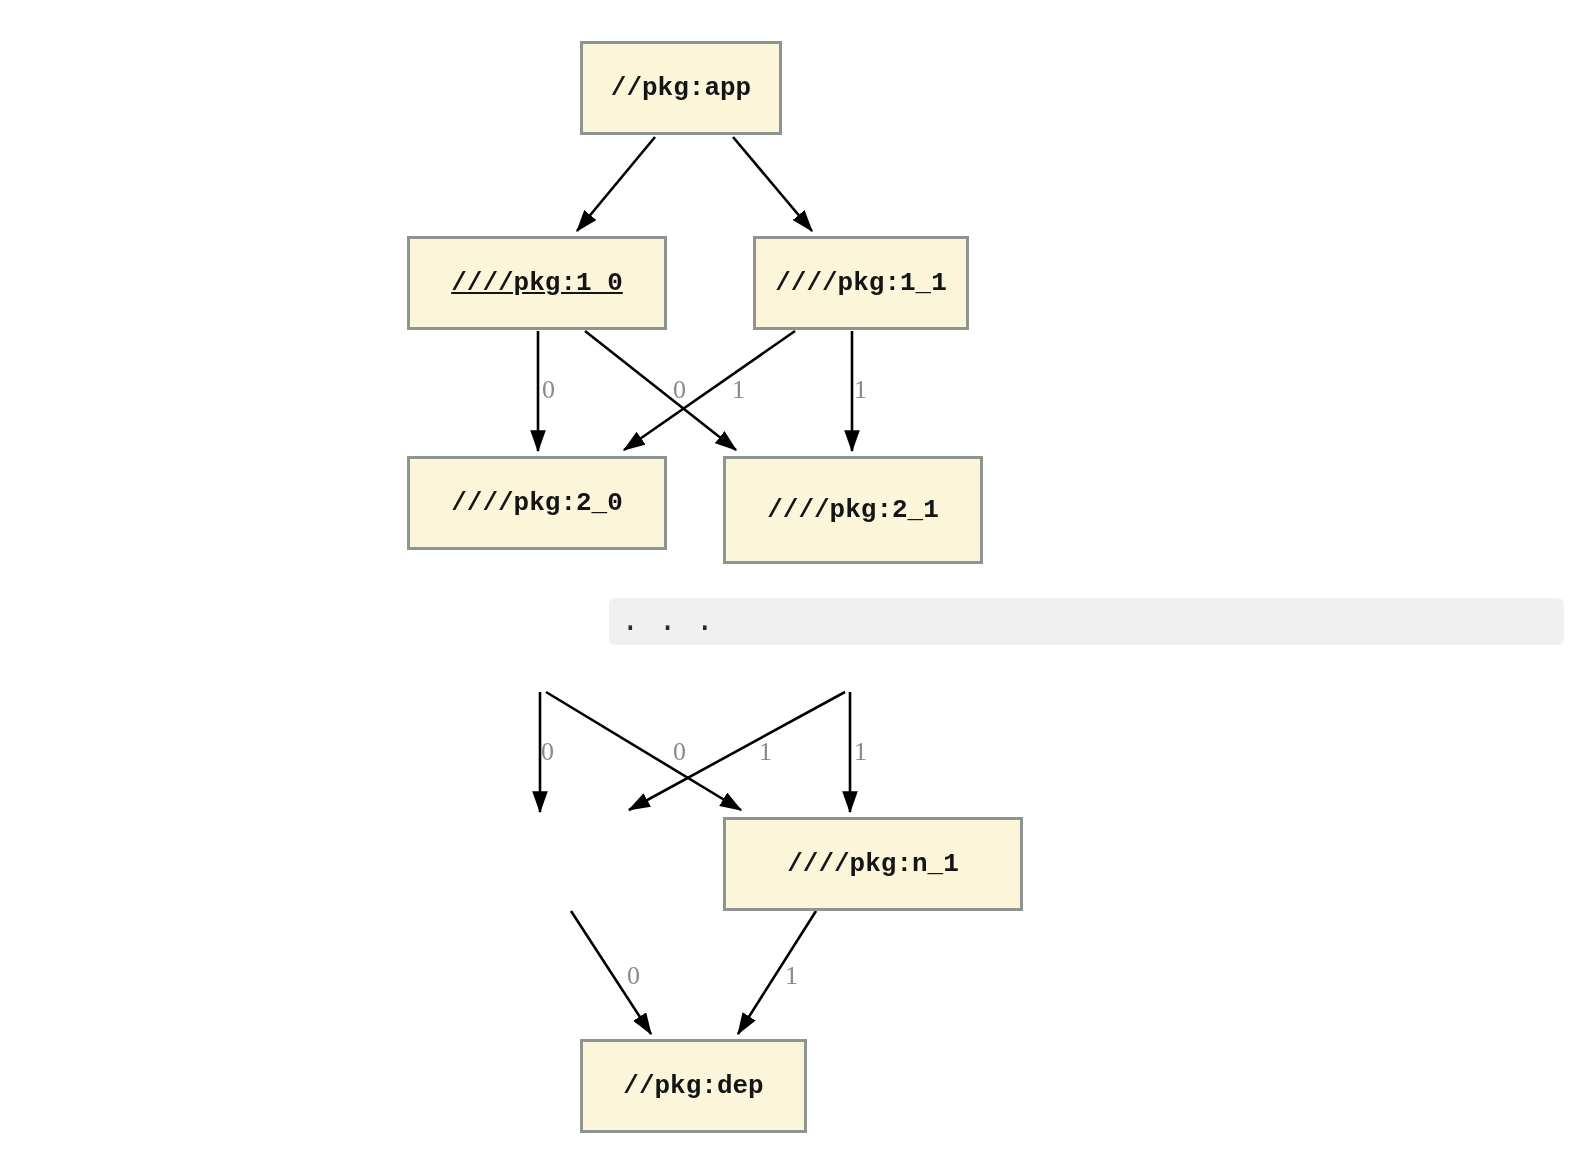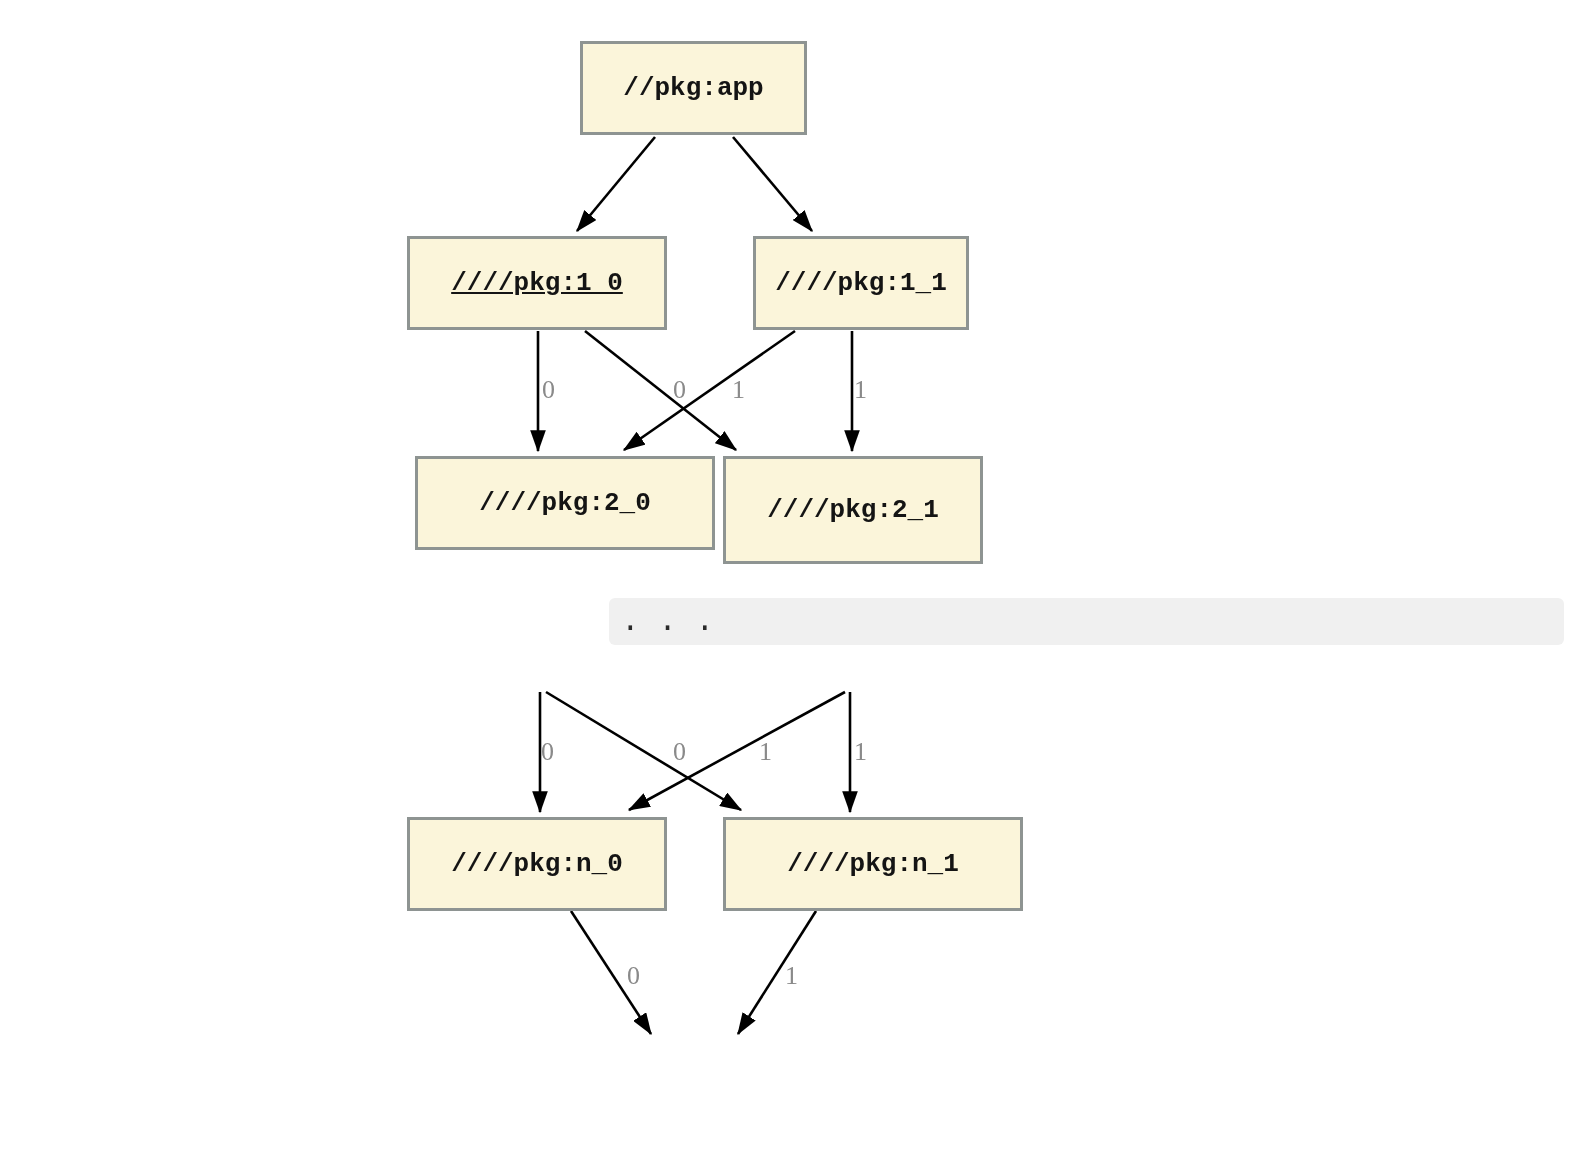--- a/index.html
+++ b/index.html
@@ -66,23 +66,23 @@
       <line x1="845" y1="692" x2="629" y2="810" class="edge" marker-end="url(#arrow)"></line>
       <text x="673" y="760" class="edge-label">0</text>
       <line x1="850" y1="692" x2="850" y2="812" class="edge" marker-end="url(#arrow)"></line>
       <text x="854" y="760" class="edge-label">1</text>
       <line x1="571" y1="911" x2="651" y2="1034" class="edge" marker-end="url(#arrow)"></line>
       <text x="627" y="984" class="edge-label">0</text>
       <line x1="816" y1="911" x2="738" y2="1034" class="edge" marker-end="url(#arrow)"></line>
       <text x="785" y="984" class="edge-label">1</text>
     </svg>
 
-  <div class="node" style="left: 580px; top: 41px; width: 227px; height: 94px;">//pkg:app</div>
+  <div class="node" style="left: 580px; top: 41px; width: 202px; height: 94px;">//pkg:app</div>
   <div class="node" style="left: 407px; top: 236px; width: 260px; height: 94px; text-decoration: underline;">////pkg:1_0</div>
   <div class="node" style="left: 753px; top: 236px; width: 216px; height: 94px;">////pkg:1_1</div>
-  <div class="node" style="left: 407px; top: 456px; width: 300px; height: 94px; margin-left: 8px;">////pkg:2_0</div>
+  <div class="node" style="left: 407px; top: 456px; width: 260px; height: 94px;">////pkg:2_0</div>
   <div class="node" style="left: 723px; top: 456px; width: 260px; height: 108px;">////pkg:2_1</div>
-  <div class="node" style="left: 407px; top: 817px; width: 260px; height: 94px;">////pkg:n_0</div>
   <div class="node" style="left: 723px; top: 817px; width: 300px; height: 94px;">////pkg:n_1</div>
+  <div class="node" style="left: 580px; top: 1039px; width: 227px; height: 94px;">//pkg:dep</div>
 
   <div class="ellipsis-bar" style="left: 609px; top: 598px; width: 955px; height: 47px;">. . .</div>
 
 </div>
 
 </body></html>

